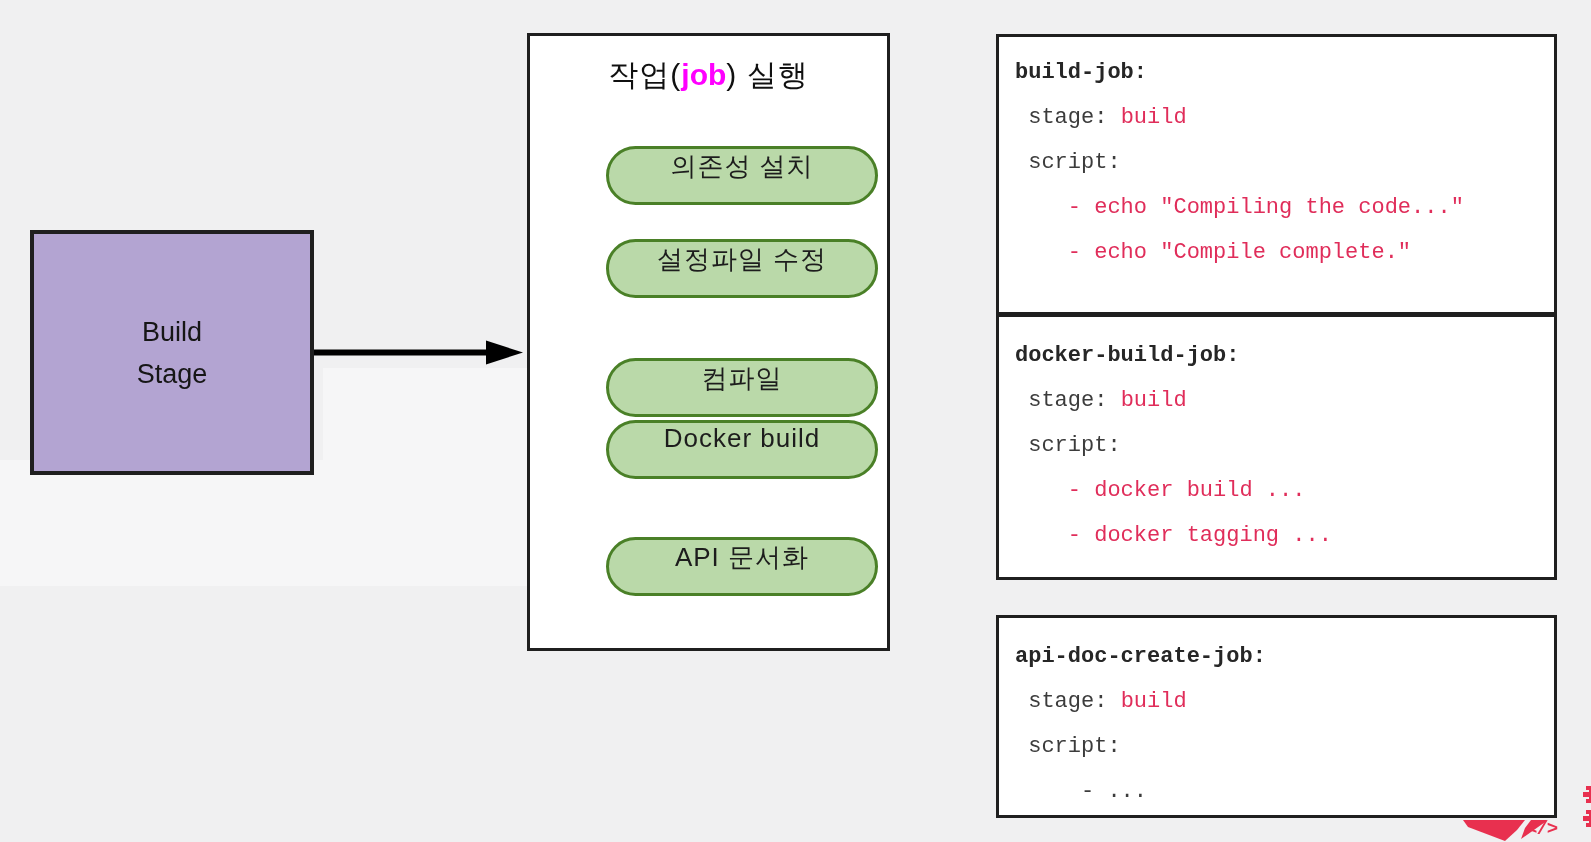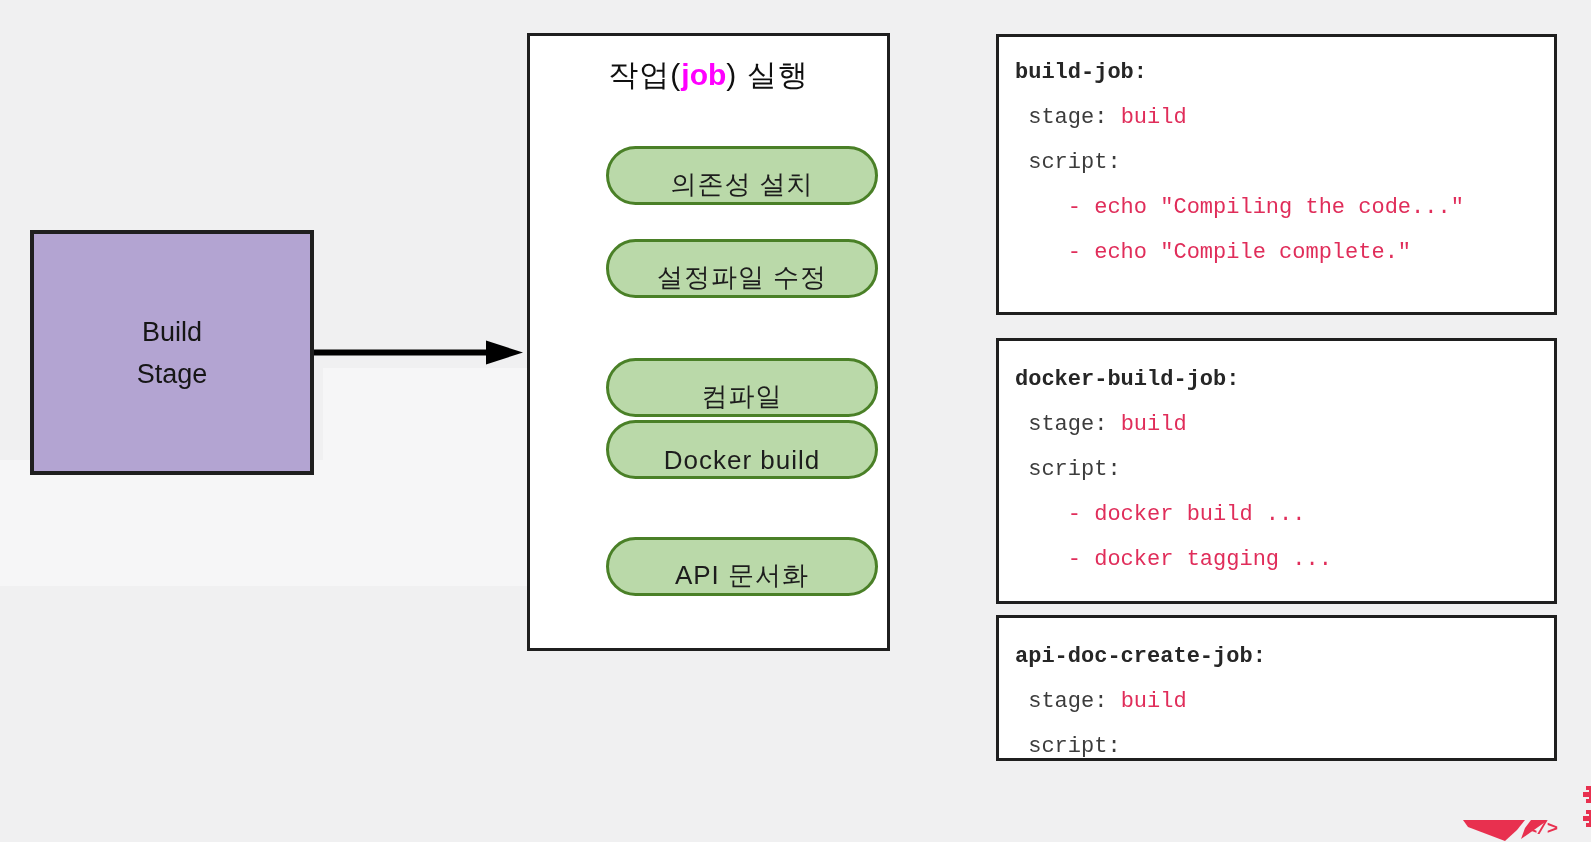--- a/index.html
+++ b/index.html
@@ -35,39 +35,39 @@
     background:#ffffff;border:3px solid var(--ink);
   }
   .panel-title{
     position:absolute;top:19px;left:0;right:0;text-align:center;
     font-size:30px;line-height:40px;color:#101010;letter-spacing:1px;
   }
   .panel-title .hl{color:var(--magenta);font-weight:bold;letter-spacing:0}
   .pill{
     position:absolute;left:76px;width:272px;height:59px;
     background:var(--pill-fill);border:3px solid var(--pill-border);
-    border-radius:30px;display:flex;align-items:flex-end;justify-content:center;
+    border-radius:30px;display:flex;align-items:flex-start;justify-content:center;
     font-size:26px;color:#1d1d1d;letter-spacing:1px;
   }
   .pill:nth-child(1){top:110px}
   .pill:nth-child(2){top:203px}
   .pill:nth-child(3){top:322px}
   .pill:nth-child(4){top:384px}
   .pill:nth-child(5){top:501px}
 
   
   .code-block{
     position:absolute;left:996px;width:561px;background:#ffffff;
     border:3px solid var(--ink);
     font-family:"Liberation Mono",monospace;font-size:22px;line-height:45px;
     padding:13px 6px 0 16px;white-space:pre;overflow:hidden;
   }
   .code-block-1{top:34px;height:281px}
-  .code-block-2{top:338px;height:266px;padding-top:16px}
-  .code-block-3{top:615px;height:146px;padding-top:16px}
+  .code-block-2{top:314px;height:266px;padding-top:16px}
+  .code-block-3{top:615px;height:203px;padding-top:16px}
   .s-title{color:var(--code-title);font-weight:bold}
   .s-key{color:var(--code-key)}
   .s-val{color:var(--code-value)}
 
   
   .watermark{position:absolute;left:1455px;top:812px;width:136px;height:30px}
   .wm-glyph{
     position:absolute;left:1526px;top:818px;font-family:"Liberation Mono",monospace;
     font-weight:bold;font-size:19px;color:var(--watermark-red);letter-spacing:-1px;
   }

